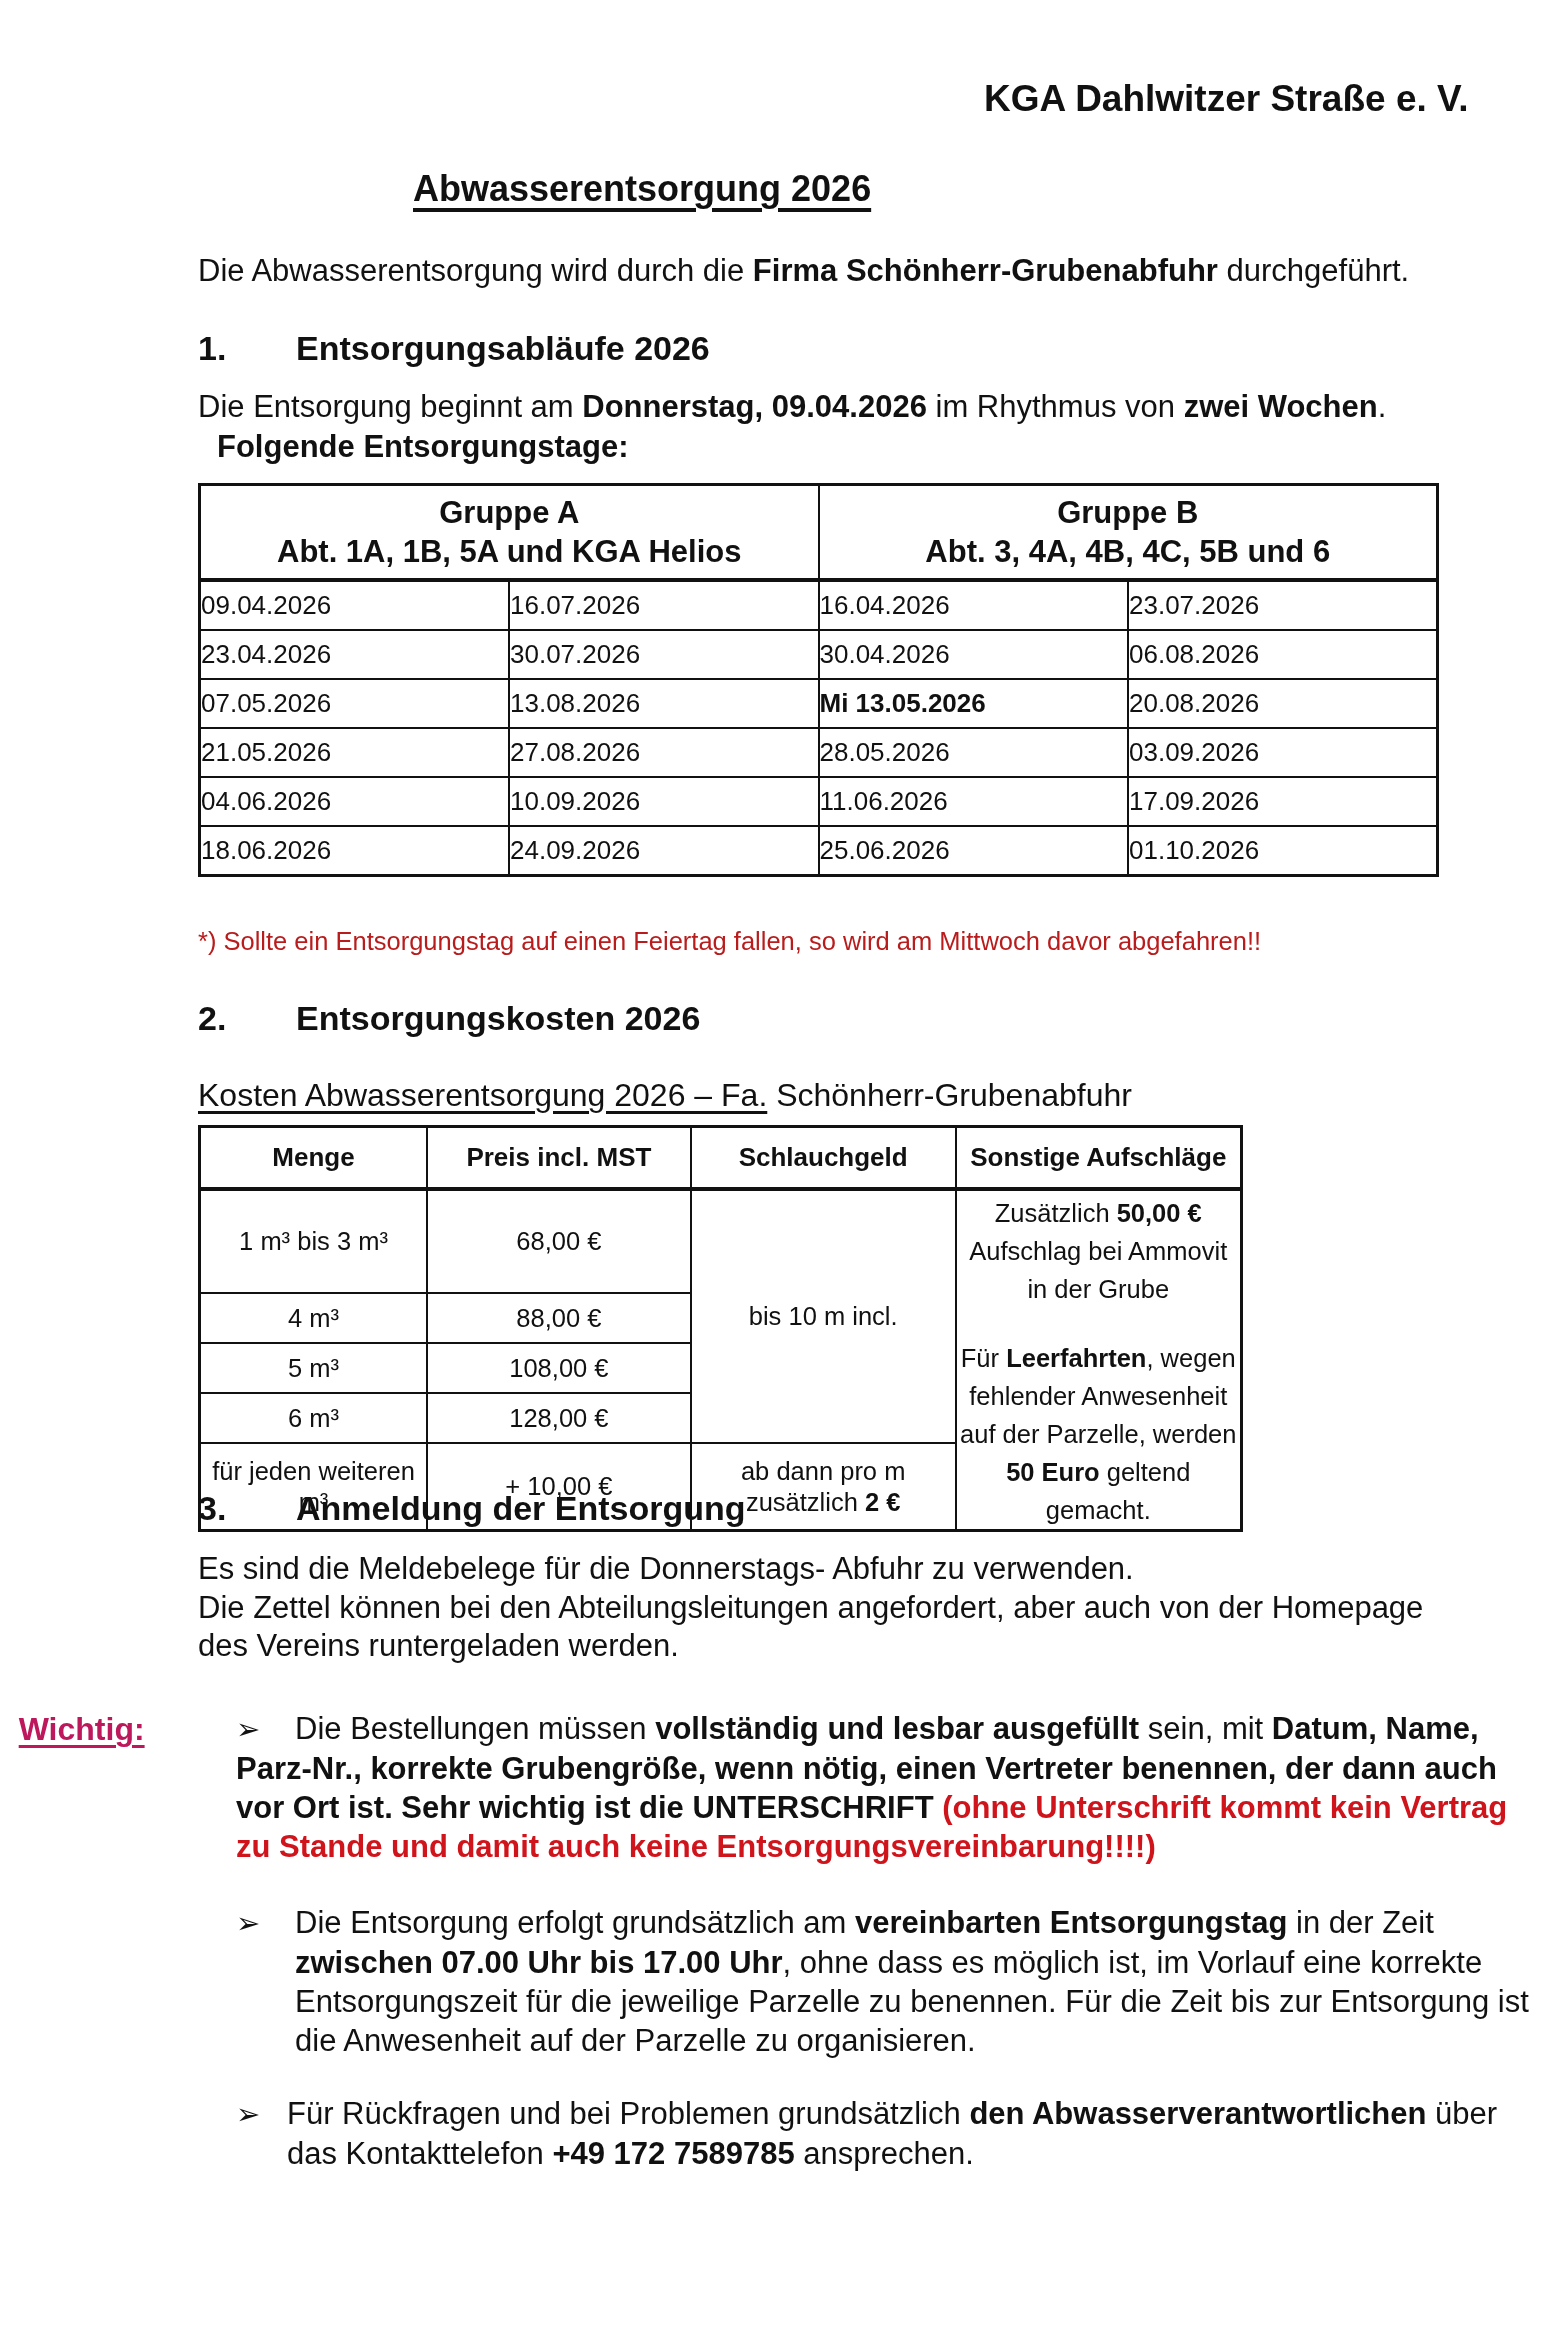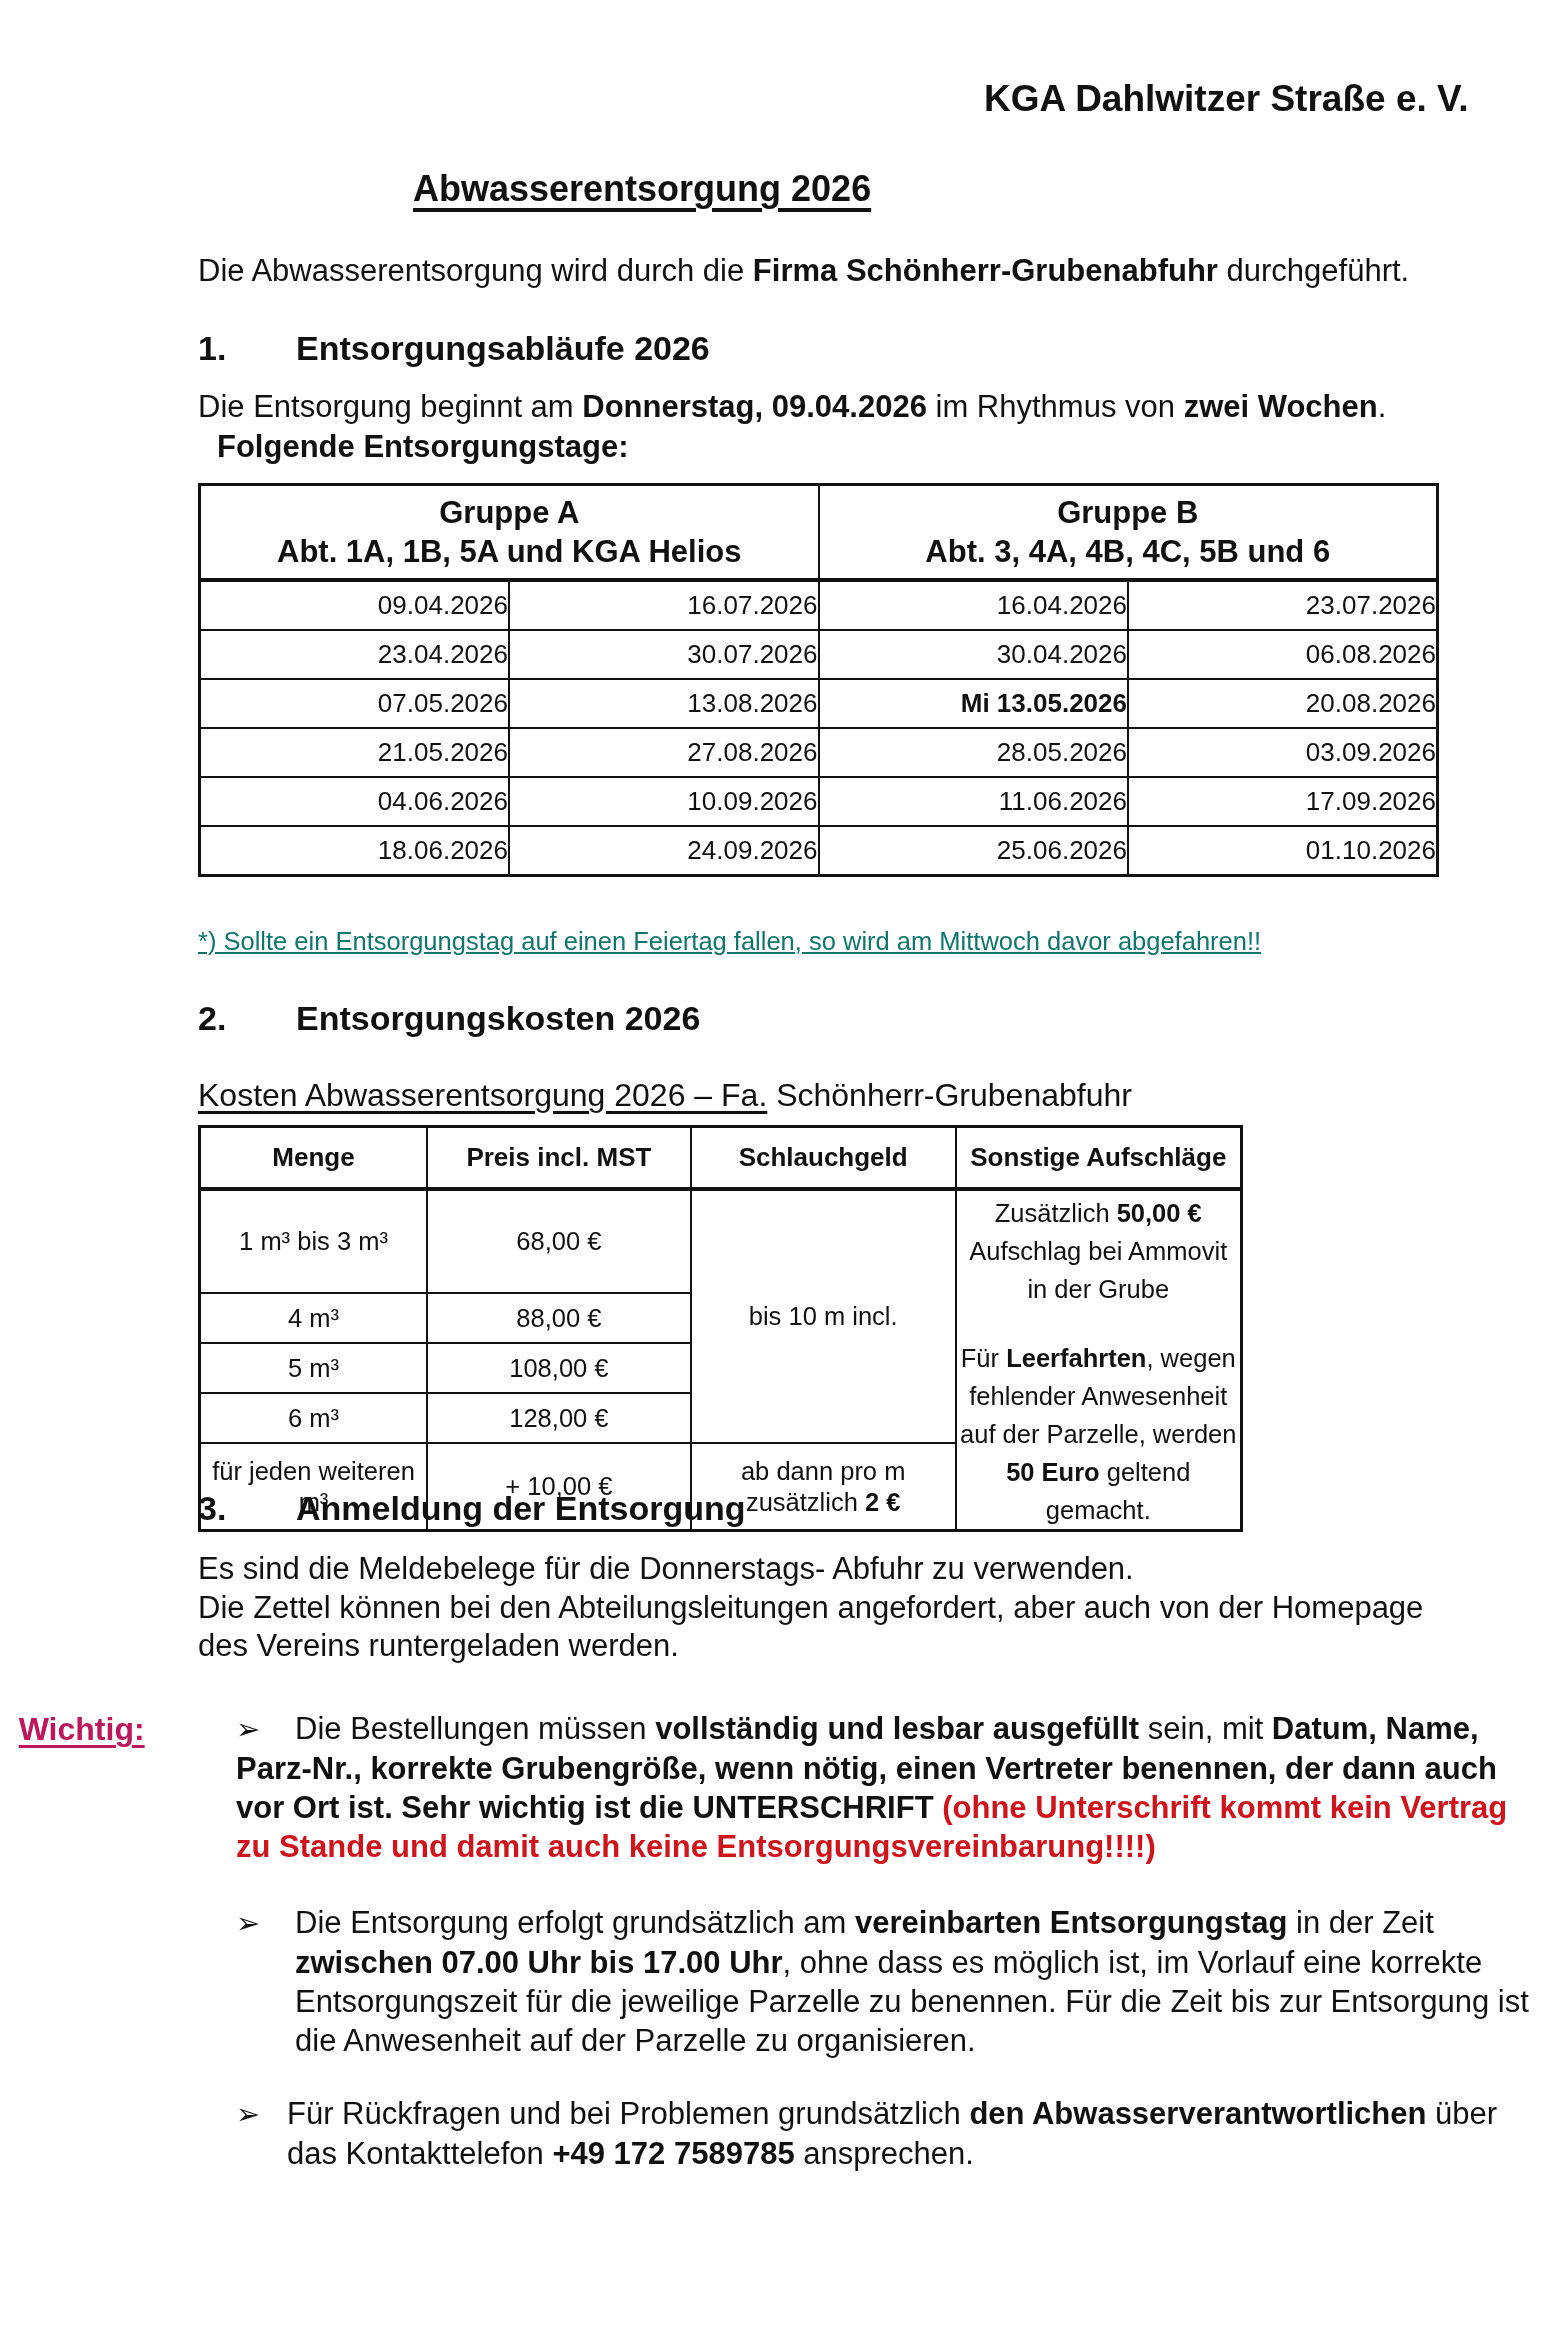--- a/index.html
+++ b/index.html
@@ -6,29 +6,29 @@
   body { width:1561px; height:2342px; position:relative; overflow:hidden;
          font-family:"Liberation Sans", sans-serif; color:#111; }
   .abs { position:absolute; white-space:nowrap; }
   b, .b { font-weight:bold; }
   .org { left:984px; top:78px; font-size:37px; font-weight:bold; }
   .title { left:413px; top:168px; font-size:36px; font-weight:bold;
            text-decoration:underline; text-decoration-thickness:4.2px; text-underline-offset:6.8px; }
   .p { font-size:31px; }
   .h { font-size:34px; font-weight:bold; }
   .h .num { display:inline-block; width:98px; }
-  .red-dark { color:#0f766e;text-decoration:underline; }
+  .red-dark { color:#b91c1c; }
   .red { color:#d0141c; }
 
   
   table { border-collapse:collapse; position:absolute;padding-left:36px; }
   .dates { left:198px; top:483px; width:1241px; border:3.4px solid #111; }
   .dates th { font-size:31px; font-weight:bold; height:92px; border:2.5px solid #111;
               border-bottom-width:4.2px; text-align:center; line-height:39px; padding:0; }
-  .dates td { font-size:26px; height:47px; border:2.5px solid #111; text-align:right; padding:0; width:25%; }
+  .dates td { font-size:26px; height:47px; border:2.5px solid #111; text-align:left; padding:0; width:25%; }
   .dates td.bold { font-weight:bold; }
 
   .foot { left:198px; top:927px; font-size:25.5px; }
 
   
   .costs { left:198px; top:1125px; width:1045px; border:3.4px solid #111; }
   .costs th { font-size:26px; font-weight:bold; height:59px; border:2.5px solid #111;
               border-bottom-width:4.2px; text-align:center; padding:0; }
   .costs td { font-size:25.5px; border:2.5px solid #111; text-align:center; padding:0 3.4px; line-height:31px; }
   .costs .c1 { width:174px; } .costs .c2 { width:255px; }

